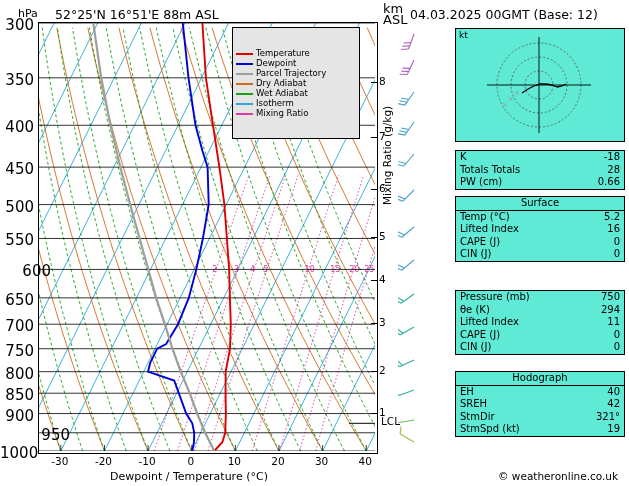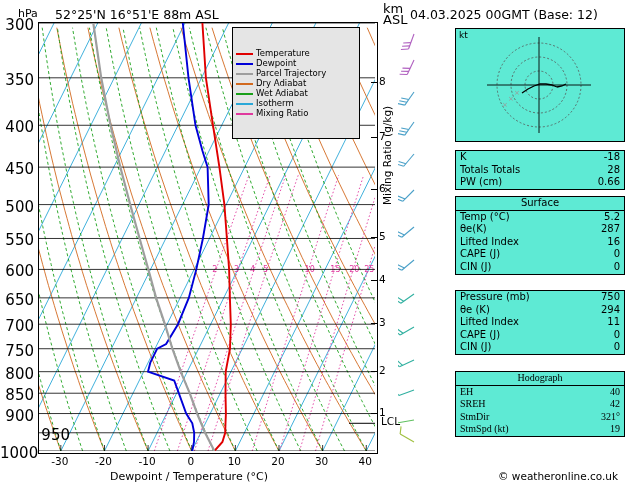--- a/index.html
+++ b/index.html
@@ -149,21 +149,21 @@
     </svg>
 </div>
 
 <div id="ytick-holder">
     <div class="ytick abs" style="top: 16px; left: 0px; width: 34px;">300</div>
     <div class="ytick abs" style="top: 70.799px; left: 0px; width: 34px;">350</div>
     <div class="ytick abs" style="top: 118.268px; left: 0px; width: 34px;">400</div>
     <div class="ytick abs" style="top: 160.139px; left: 0px; width: 34px;">450</div>
     <div class="ytick abs" style="top: 197.593px; left: 0px; width: 34px;">500</div>
     <div class="ytick abs" style="top: 231.475px; left: 0px; width: 34px;">550</div>
-    <div class="ytick abs" style="top: 262.407px; left: 0px; width: 34px;">600</div>
+    <div class="ytick abs" style="top: 262.407px; left: 17px; width: 34px;">600</div>
     <div class="ytick abs" style="top: 290.861px; left: 0px; width: 34px;">650</div>
     <div class="ytick abs" style="top: 317.206px; left: 0px; width: 34px;">700</div>
     <div class="ytick abs" style="top: 341.732px; left: 0px; width: 34px;">750</div>
     <div class="ytick abs" style="top: 364.675px; left: 0px; width: 34px;">800</div>
     <div class="ytick abs" style="top: 386.226px; left: 0px; width: 34px;">850</div>
     <div class="ytick abs" style="top: 406.545px; left: 0px; width: 34px;">900</div>
     <div class="ytick abs" style="top: 425.766px; left: 0px; width: 34px; padding-left: 36px;">950</div>
     <div class="ytick abs" style="top: 444px; left: 0px; width: 34px;">1000</div>
   </div>
 <div id="xtick-holder">
@@ -315,24 +315,20 @@
       <span>0.66</span>
     </div>
   </div>
 <div class="tablebox" id="tbl1" style="left:455px;top:196px;width:168px;">
     <div class="thead" style="border-top: none;">Surface</div>
     <div class="trow">
       <span>Temp (°C)</span>
       <span>5.2</span>
     </div>
     <div class="trow">
-      <span>θe(K)</span>
-      <span>287</span>
-    </div>
-    <div class="trow">
       <span>Lifted Index</span>
       <span>16</span>
     </div>
     <div class="trow">
       <span>CAPE (J)</span>
       <span>0</span>
     </div>
     <div class="trow">
       <span>CIN (J)</span>
       <span>0</span>
@@ -353,21 +349,21 @@
     </div>
     <div class="trow">
       <span>CAPE (J)</span>
       <span>0</span>
     </div>
     <div class="trow">
       <span>CIN (J)</span>
       <span>0</span>
     </div>
   </div>
-<div class="tablebox" id="tbl3" style="left:455px;top:371px;width:168px;font-family:Liberation Serif, serif;">
+<div class="tablebox" id="tbl3" style="left:455px;top:371px;width:168px;">
     <div class="thead" style="border-top: none;">Hodograph</div>
     <div class="trow">
       <span>EH</span>
       <span>40</span>
     </div>
     <div class="trow">
       <span>SREH</span>
       <span>42</span>
     </div>
     <div class="trow">

